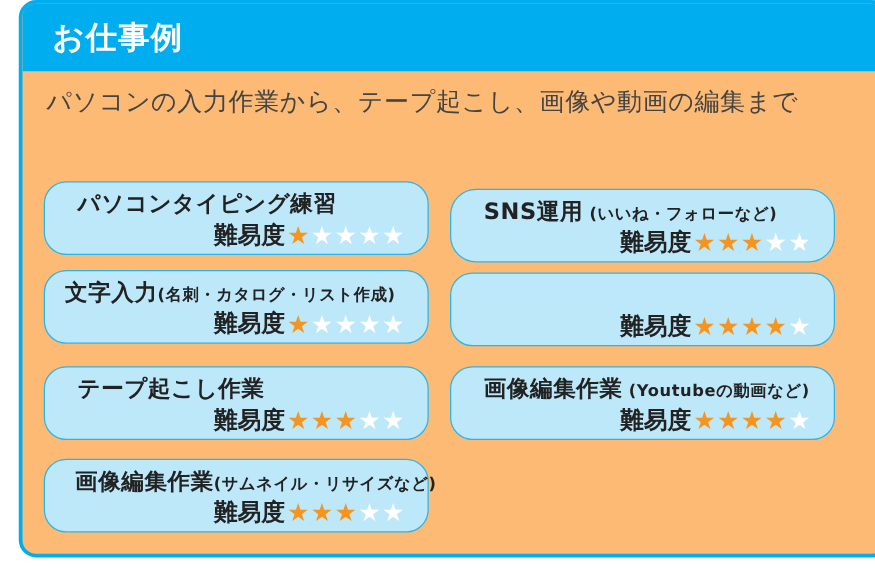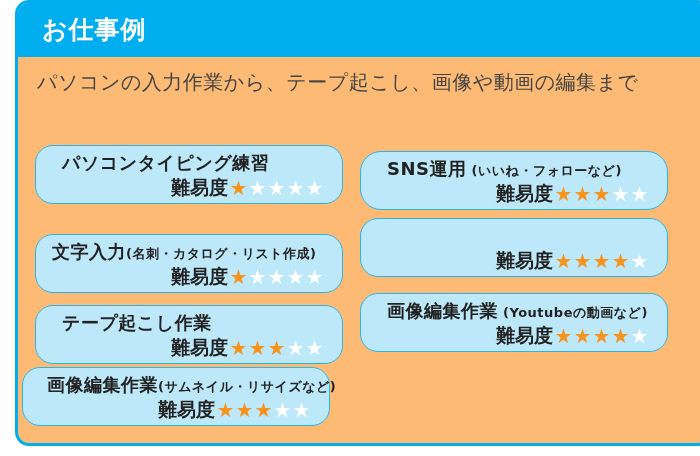--- a/index.html
+++ b/index.html
@@ -68,21 +68,21 @@
       <span class="stars">
         <span class="star on">★</span>
         <span class="star on">★</span>
         <span class="star on">★</span>
         <span class="star off">★</span>
         <span class="star off">★</span>
       </span>
     </div>
 </div>
 
-<div class="card" style="left:35px; top:234px;">
+<div class="card" style="left:35px; top:216px;">
   <div class="card-title" style="left:16px;"><span>文字入力</span><span class="sub">(名刺・カタログ・リスト作成)</span></div>
   <div class="difficulty">
       <span>難易度</span>
       <span class="stars">
         <span class="star on">★</span>
         <span class="star off">★</span>
         <span class="star off">★</span>
         <span class="star off">★</span>
         <span class="star off">★</span>
       </span>
@@ -95,21 +95,21 @@
       <span class="stars">
         <span class="star on">★</span>
         <span class="star on">★</span>
         <span class="star on">★</span>
         <span class="star on">★</span>
         <span class="star off">★</span>
       </span>
     </div>
 </div>
 
-<div class="card" style="left:35px; top:305px;text-decoration:underline;">
+<div class="card" style="left:35px; top:293px;text-decoration:underline;">
   <div class="card-title"><span>テープ起こし作業</span><span class="sub"></span></div>
   <div class="difficulty">
       <span>難易度</span>
       <span class="stars">
         <span class="star on">★</span>
         <span class="star on">★</span>
         <span class="star on">★</span>
         <span class="star off">★</span>
         <span class="star off">★</span>
       </span>
@@ -123,21 +123,21 @@
       <span class="stars">
         <span class="star on">★</span>
         <span class="star on">★</span>
         <span class="star on">★</span>
         <span class="star on">★</span>
         <span class="star off">★</span>
       </span>
     </div>
 </div>
 
-<div class="card" style="left:22px; top:367px;text-decoration:underline;">
+<div class="card" style="left:35px; top:367px;text-decoration:underline;">
   <div class="card-title" style="left:24px;"><span>画像編集作業</span><span class="sub">(サムネイル・リサイズなど)</span></div>
   <div class="difficulty">
       <span>難易度</span>
       <span class="stars">
         <span class="star on">★</span>
         <span class="star on">★</span>
         <span class="star on">★</span>
         <span class="star off">★</span>
         <span class="star off">★</span>
       </span>

